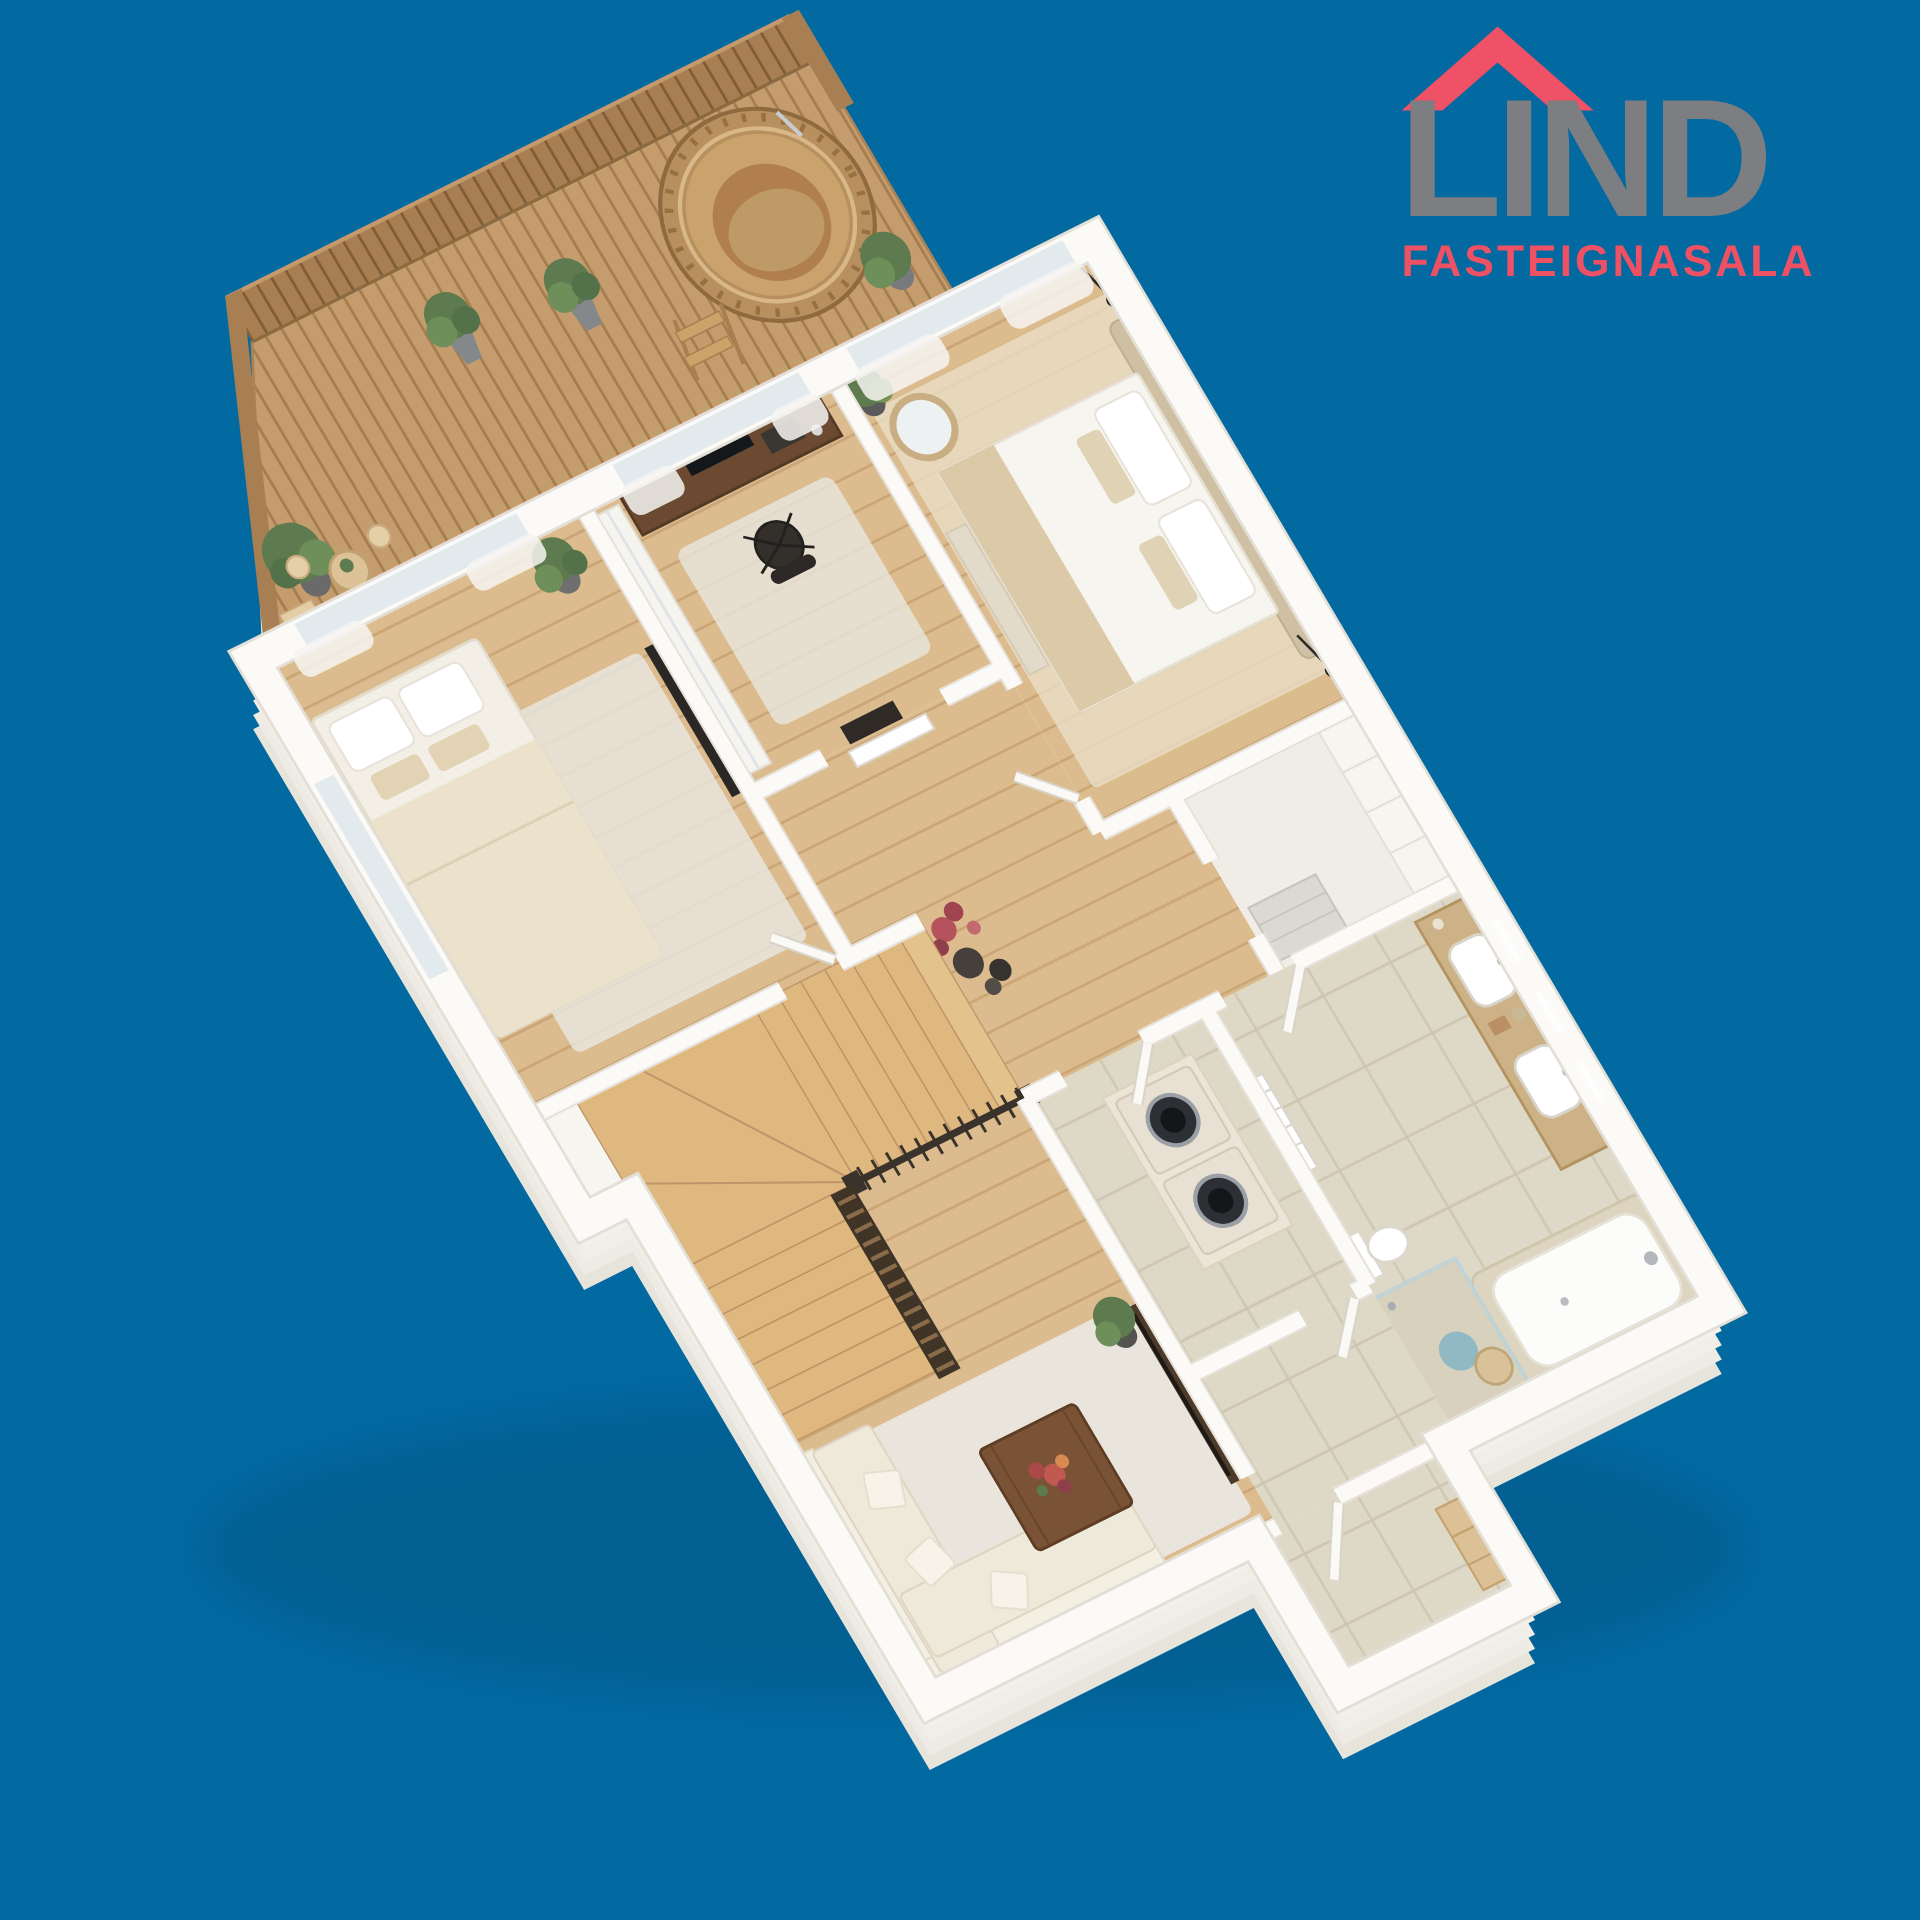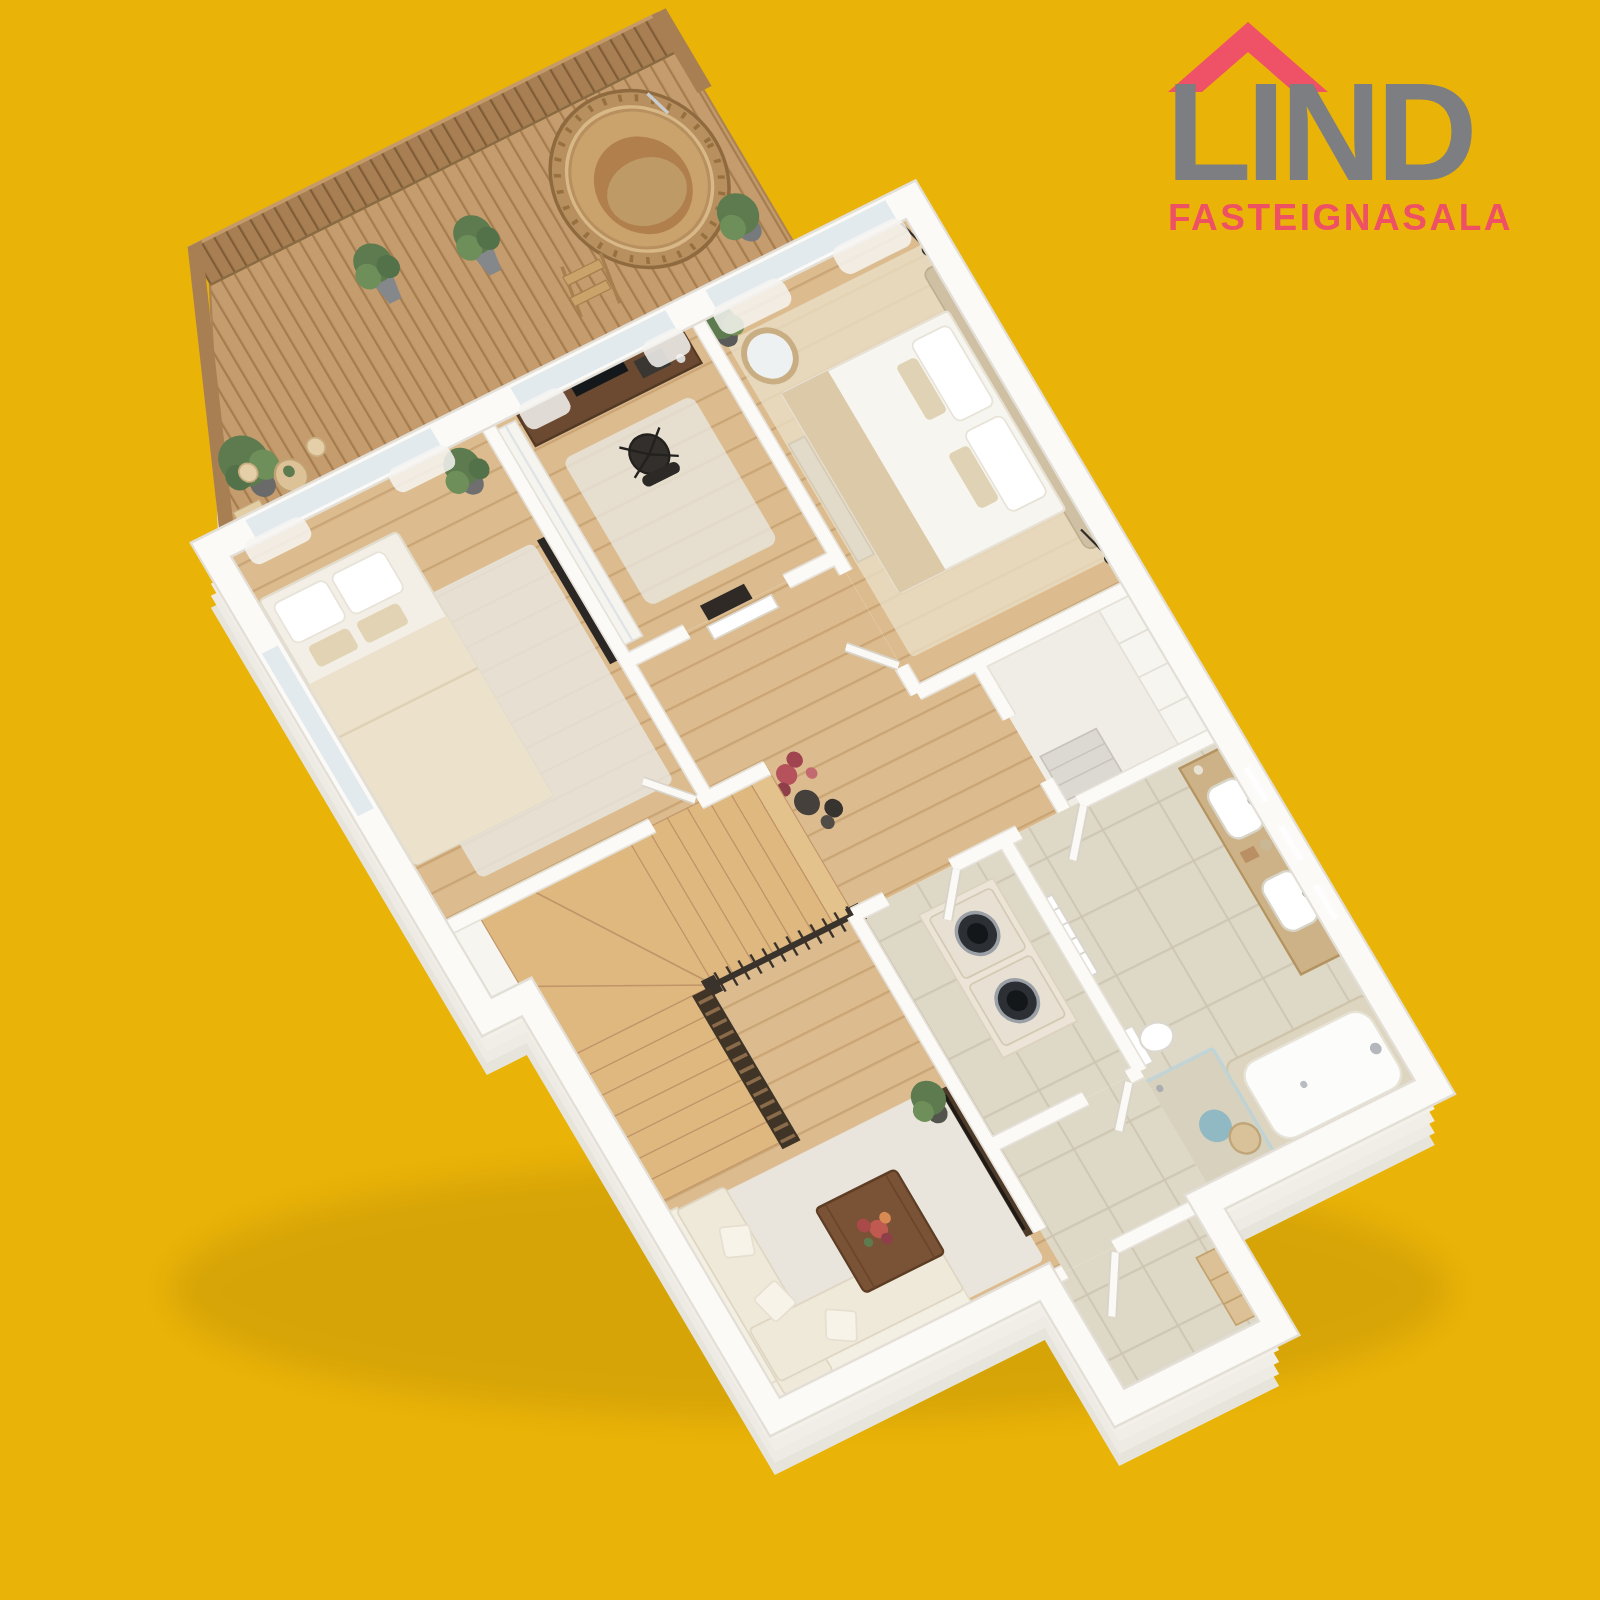--- a/index.html
+++ b/index.html
@@ -1,16 +1,16 @@
 <!DOCTYPE html>
 <html><head>
 <meta charset="utf-8">
 <style>
   html,body{margin:0;padding:0;background:#ffffff;}
-  .page{position:relative;width:1600px;height:1600px;background:#eab308;overflow:hidden;
+  .page{position:relative;width:1600px;height:1600px;background:#0369a1;overflow:hidden;
         font-family:"Liberation Sans", sans-serif;}
   svg{position:absolute;inset:0;display:block;}
   text{font-family:"Liberation Sans", sans-serif;}
   .logo-title{font-weight:bold;letter-spacing:-5px;}
   .logo-sub{font-weight:bold;letter-spacing:2.5px;}
 </style>
 </head>
 <body>
 
 <div class="page">

